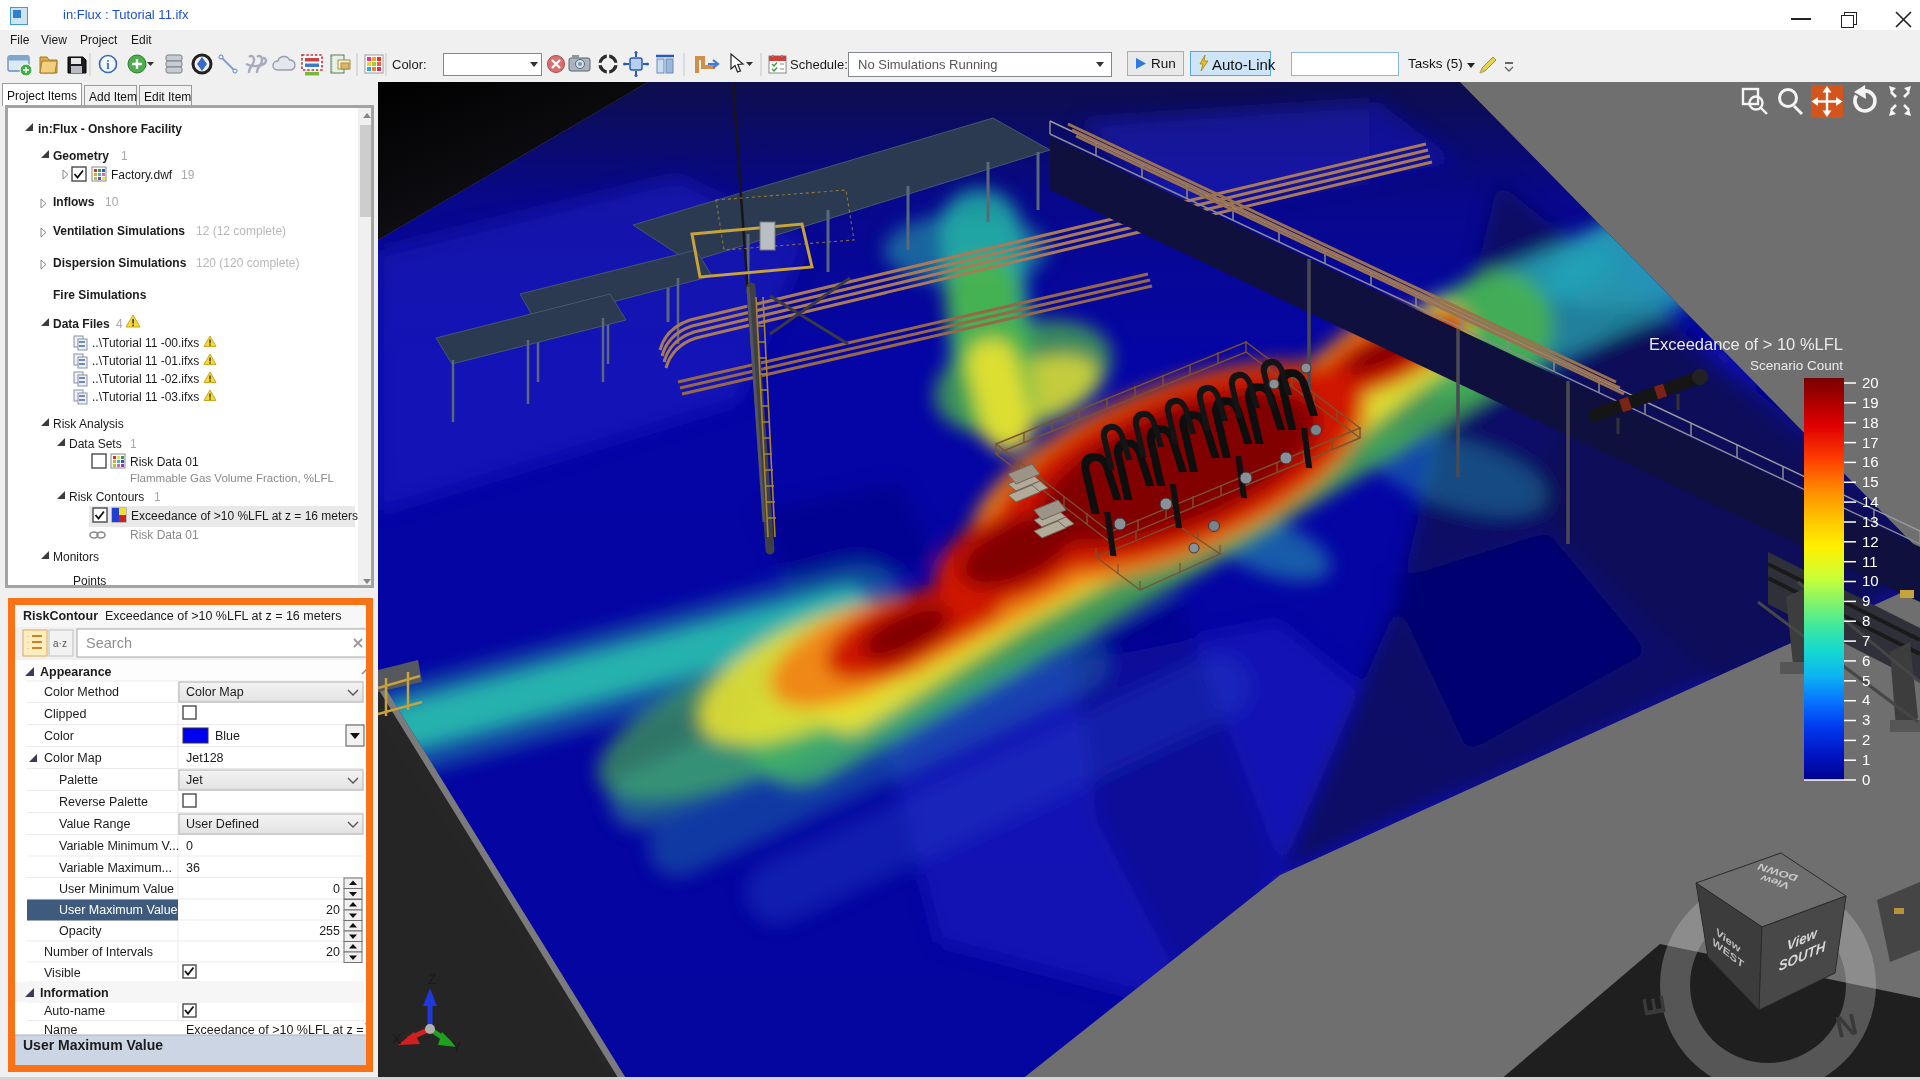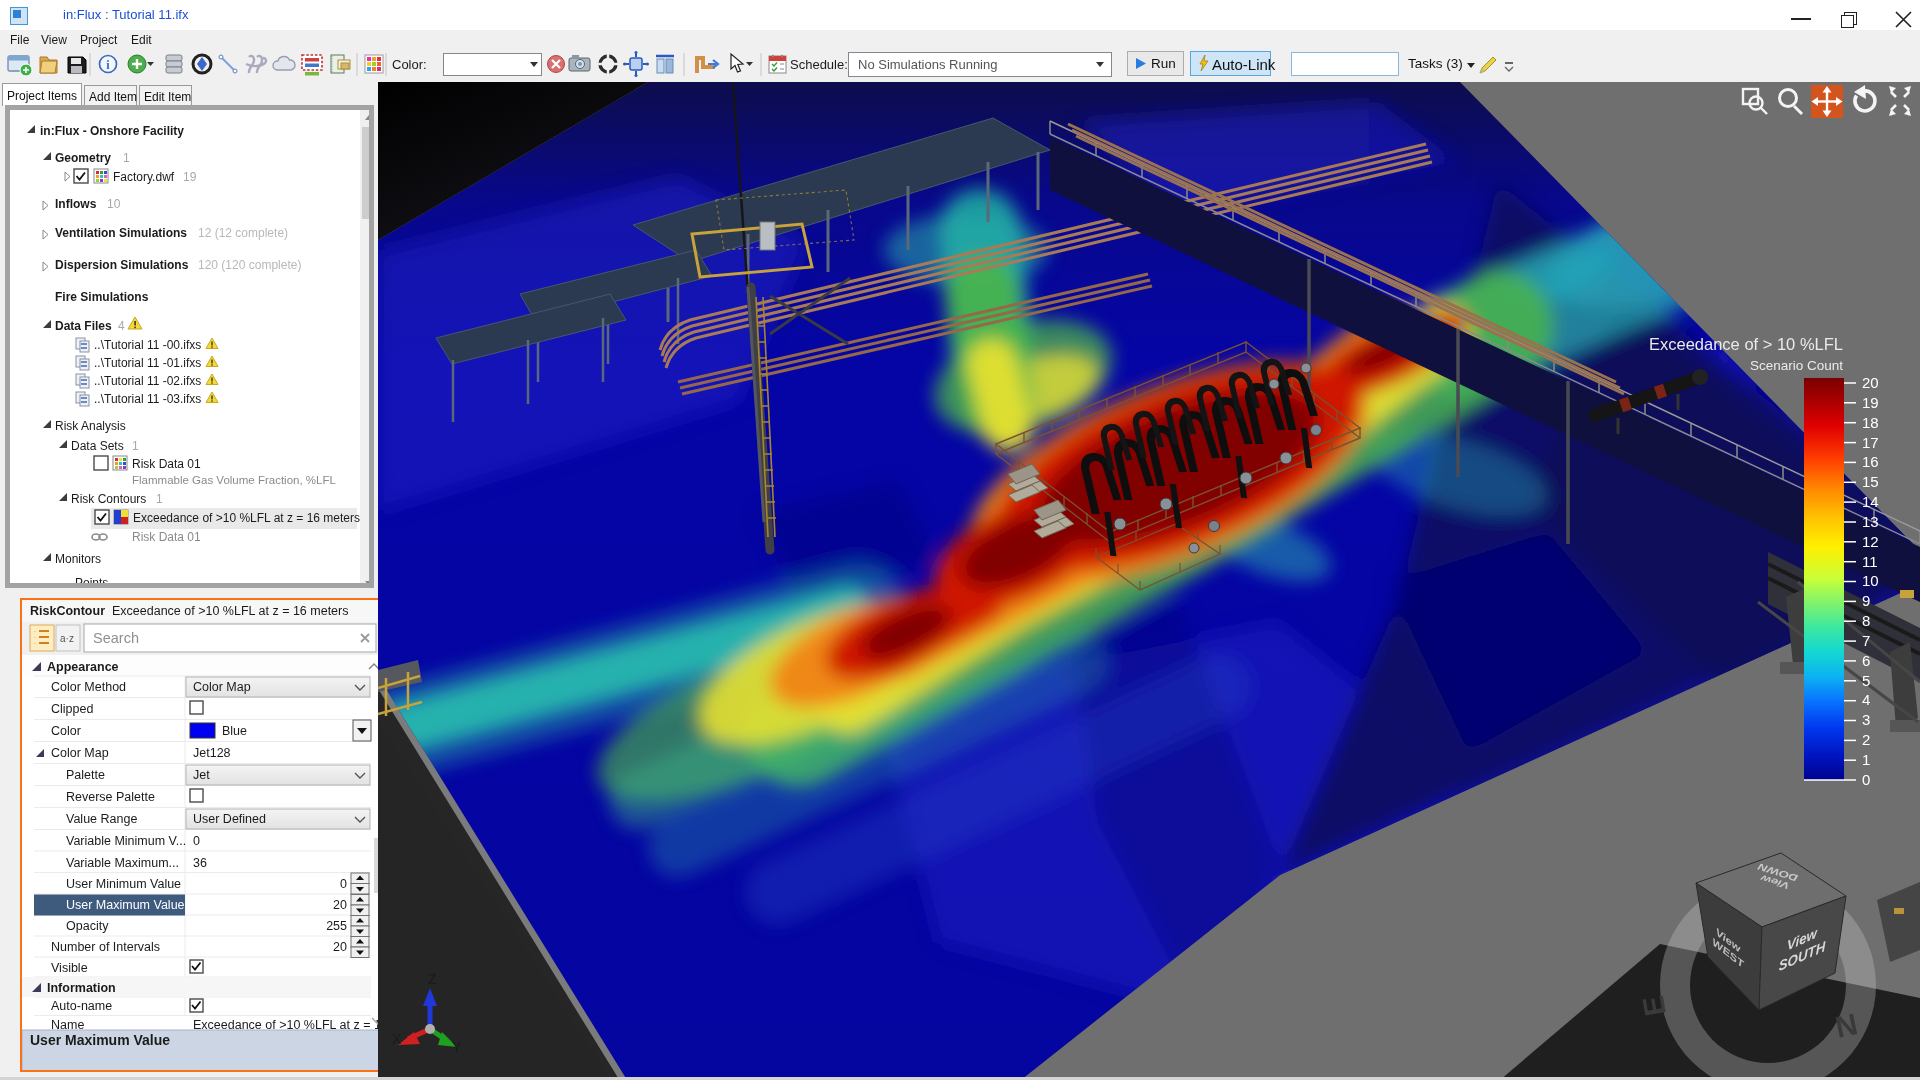--- a/index.html
+++ b/index.html
@@ -153,21 +153,21 @@
 <svg class="abs" style="left:1135px;top:9px;" width="12" height="13">
       <path d="M1,1 l10,5.5 -10,5.5 z" fill="#2a7ae0"></path>
     </svg>
 <div class="abs nw" style="left:1151px;top:8px;font-size:13.5px;color:#111;">Run</div>
 <div class="abs" style="left:1190px;top:3px;width:81px;height:25px;background:#cde5f7;border:1px solid #58a6dc;box-sizing:border-box;"></div>
 <svg class="abs" style="left:1197px;top:7px;" width="14" height="16">
       <path d="M8,0 L3,9 h3 L4,16 L11,6 h-4 z" fill="#f0c020" stroke="#a88010" stroke-width="0.8"></path>
     </svg>
 <div class="abs nw" style="left:1212px;top:8px;font-size:15px;color:#111;">Auto-Link</div>
 <div class="abs" style="left:1291px;top:4px;width:108px;height:24px;background:#fff;border:1px solid #88b8e0;box-sizing:border-box;"></div>
-<div class="abs nw" style="left:1408px;top:8px;font-size:13.5px;color:#111;">Tasks (3)</div>
+<div class="abs nw" style="left:1408px;top:8px;font-size:13.5px;color:#111;">Tasks (5)</div>
 <svg class="abs" style="left:1466px;top:14px;" width="10" height="8">
       <path d="M1,1 l4,5 4,-5 z" fill="#222"></path>
     </svg>
 <svg class="abs" style="left:1477px;top:6px;" width="24" height="22">
       <path d="M3,19 l2,-5 11,-11 3,3 -11,11 z" fill="#e8d44a" stroke="#a89020" stroke-width="1"></path>
       <path d="M3,19 l2,-5 3,3 z" fill="#c8b888"></path>
     </svg>
 <div class="abs" style="left:1505px;top:14px;width:8px;height:1.5px;background:#666;"></div>
 <svg class="abs" style="left:1504px;top:18px;" width="10" height="7">
       <path d="M1,1 l4,4 4,-4" fill="none" stroke="#666" stroke-width="1.3"></path>
@@ -175,21 +175,21 @@
 </div>
 
 <div class="abs" style="left:0;top:82px;width:378px;height:24px;background:#f0f0f0;"></div>
 <div class="abs" style="left:2px;top:83px;width:80px;height:23px;background:#fff;border:1px solid #9a9a9a;border-bottom:none;box-sizing:border-box;"></div>
 <div class="abs nw" style="left:7px;top:89px;font-size:12px;color:#111;">Project Items</div>
 <div class="abs" style="left:84px;top:85px;width:53px;height:21px;background:#f2f2f2;border:1px solid #9a9a9a;border-bottom:none;box-sizing:border-box;"></div>
 <div class="abs nw" style="left:89px;top:90px;font-size:12px;color:#111;">Add Item</div>
 <div class="abs" style="left:139px;top:85px;width:53px;height:21px;background:#f2f2f2;border:1px solid #9a9a9a;border-bottom:none;box-sizing:border-box;"></div>
 <div class="abs nw" style="left:144px;top:90px;font-size:12px;color:#111;">Edit Item</div>
 
-<div id="tree" class="abs" style="left:5px;top:105px;width:369px;height:483px;background:#fff;border:5px solid #a3a3a3;box-sizing:border-box;overflow:hidden;">
+<div id="tree" class="abs" style="left:5px;top:105px;width:369px;height:483px;background:#fff;border:3px solid #a3a3a3;box-sizing:border-box;overflow:hidden;">
 <svg width="367" height="481" viewBox="0 0 367 481" font-family="Liberation Sans, sans-serif" font-size="12px" fill="#1b1b1b">
   <g id="expanders" fill="#3c3c3c">
     <path d="M17,23 l8,0 0,-8 z"></path>
     <path d="M33,50 l8,0 0,-8 z"></path>
     <path d="M33,218 l8,0 0,-8 z"></path>
     <path d="M33,318 l8,0 0,-8 z"></path>
     <path d="M49,338 l8,0 0,-8 z"></path>
     <path d="M49,391 l8,0 0,-8 z"></path>
     <path d="M33,451 l8,0 0,-8 z"></path>
   </g>
@@ -318,21 +318,21 @@
   <text x="45" y="453">Monitors</text>
   <text x="65" y="477">Points</text>
 
   <rect x="350" y="0" width="17" height="481" fill="#f0f0f0"></rect>
   <path d="M355,10 l4,-5 4,5 z" fill="#868686"></path>
   <rect x="352" y="17" width="13" height="92" fill="#cdcdcd"></rect>
   <path d="M355,471 l4,5 4,-5 z" fill="#868686"></path>
 </svg>
 </div>
 
-<div id="props" class="abs" style="left:20px;top:598px;width:365px;height:474px;background:#fff;border:2px solid #f97316;box-sizing:border-box;overflow:hidden;">
+<div id="props" class="abs" style="left:8px;top:598px;width:365px;height:474px;background:#fff;border:7px solid #f97316;box-sizing:border-box;overflow:hidden;">
 <svg width="363" height="472" viewBox="0 0 363 472" font-family="Liberation Sans, sans-serif" font-size="12.5px" fill="#1b1b1b">
   <defs>
     <linearGradient id="ddg" x1="0" y1="0" x2="0" y2="1">
       <stop offset="0" stop-color="#f4f4f4"></stop>
           <stop offset="1" stop-color="#e2e2e2"></stop>
     </linearGradient>
   </defs>
 
   <rect x="0" y="0" width="363" height="22" fill="#f7f7f7"></rect>
   <text x="8" y="15" font-weight="bold">RiskContour</text>

